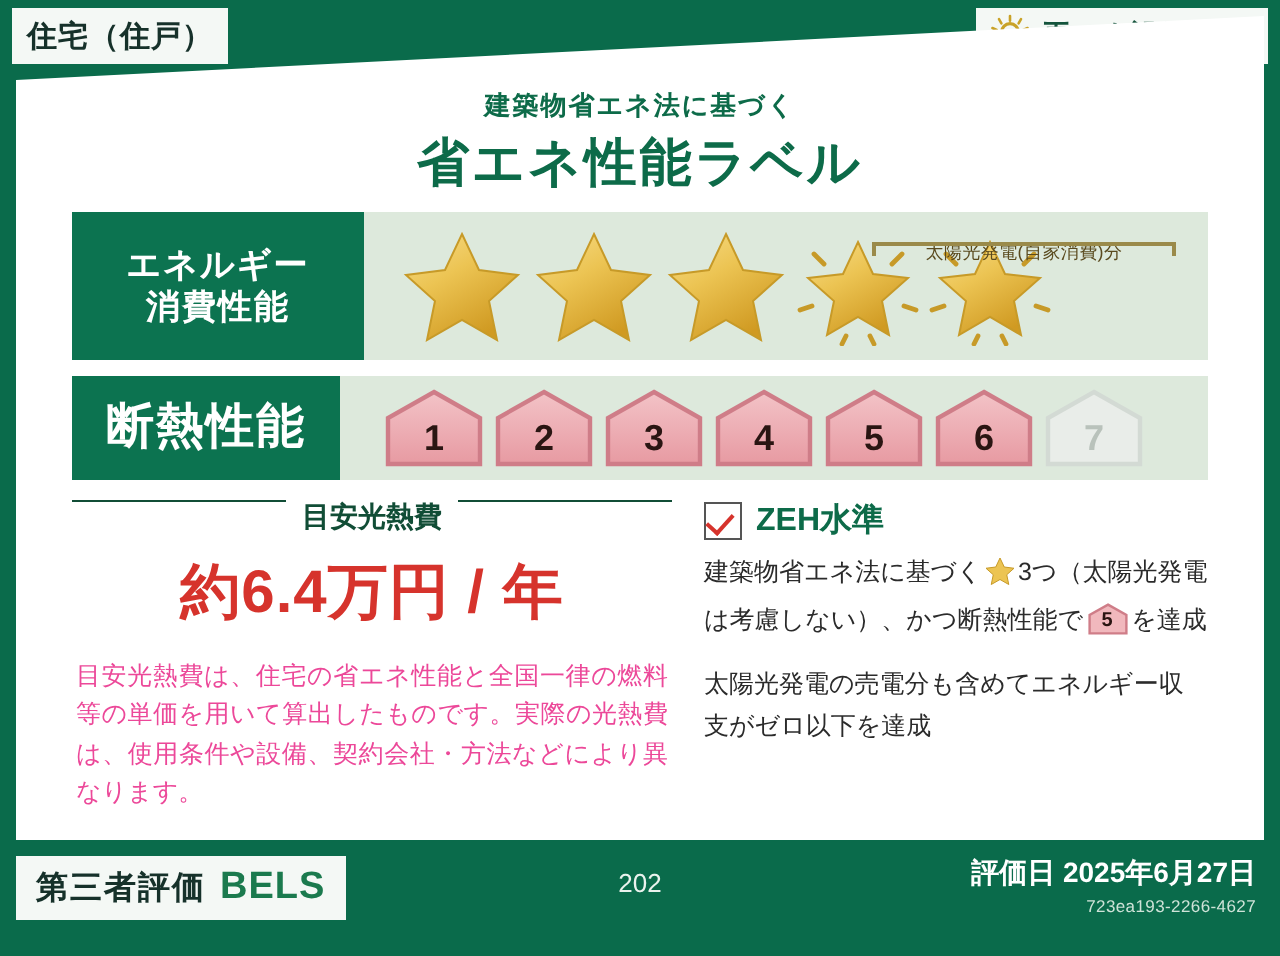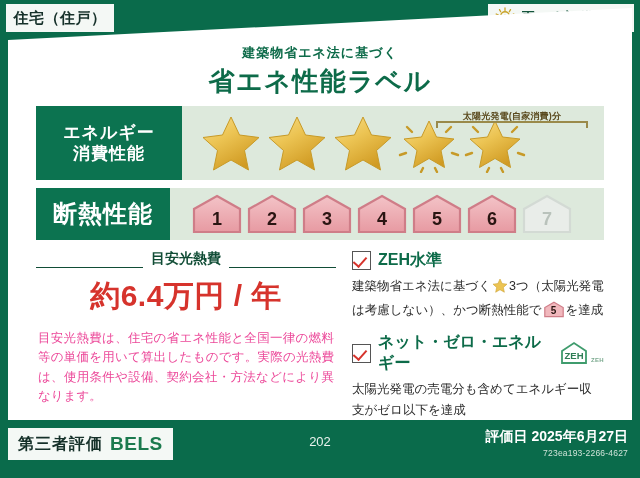--- a/index.html
+++ b/index.html
@@ -59,22 +59,22 @@
 
   
   #row-energy{top:84px;height:74px;}
   #row-energy .row-head{width:146px;}
   #stars{display:flex;align-items:center;gap:4px;padding-left:18px;}
   .star{position:relative;width:62px;height:60px;flex:0 0 auto;}
   .star svg{display:block;}
 
   
   #solar-note{
-    position:absolute;right:16px;top:4px;width:152px;text-align:center;
-    font-size:9px;font-weight:bold;color:#5a4a1e;letter-spacing:.2px;
+    position:absolute;right:16px;top:14px;width:152px;text-align:center;
+    font-size:9px;font-weight:normal;color:#5a4a1e;letter-spacing:.2px;
   }
   #solar-bracket{
     position:absolute;right:16px;top:15px;width:152px;height:7px;
     border:2px solid #9a8a4a;border-bottom:none;box-sizing:border-box;
   }
 
   
   #row-insul{top:166px;height:52px;}
   #row-insul .row-head{width:134px;font-size:24px;}
   #houses{display:flex;align-items:center;gap:5px;padding-left:22px;}
@@ -89,21 +89,21 @@
   }
   .house.off span{color:#b9c2bb;}
 
   
   #lower{position:absolute;left:14px;top:228px;width:568px;height:150px;display:flex;}
   #lower-left{width:300px;position:relative;}
   #lower-right{flex:1;position:relative;padding-left:16px;}
 
   
   #cost-head{
-    display:flex;align-items:flex-end;gap:8px;
+    display:flex;align-items:flex-start;gap:8px;
     font-size:14px;font-weight:bold;color:#114d36;justify-content:center;
   }
   #cost-head .rule{height:1px;background:#114d36;flex:1;}
   #cost-value{
     text-align:center;font-size:30px;font-weight:bold;color:#d6332c;
     margin-top:8px;letter-spacing:.5px;
   }
   #cost-note{
     margin-top:12px;font-size:12.5px;color:#ec4899;line-height:1.55;
     text-align:justify;padding:0 2px;
@@ -342,31 +342,20 @@
             <div class="zeh-desc">
               <span>建築物省エネ法に基づく</span><span class="inline-star"><svg width="16" height="15" viewBox="0 0 62 60">
                     <polygon points="31,4 39.5,22 59,24.5 44.5,37.5 48.5,57 31,47 13.5,57 17.5,37.5 3,24.5 22.5,22" fill="#ecc453" stroke="#c79a28" stroke-width="2"></polygon>
                   </svg></span><span>3つ（太陽光発電</span><br><span>は考慮しない）、かつ断熱性能で</span><span class="inline-house"><svg width="20" height="17" viewBox="0 0 50 40">
                     <polygon points="25,2 48,15 48,38 2,38 2,15" fill="#f1b8bd" stroke="#cf7d88" stroke-width="3"></polygon>
                   </svg><b>5</b></span><span>を達成</span>
             </div>
           </div>
 
           <div class="zeh-block">
-            <div class="zeh-title">
-              <span class="check"></span>
-              <span>ネット・ゼロ・エネルギー</span>
-              <span class="zeh-logo">
-                <svg width="30" height="24" viewBox="0 0 30 24">
-                  <path d="M3 10 L15 2 L27 10 L27 22 L3 22 Z" fill="#fff" stroke="#3f9c6d" stroke-width="1.8"></path>
-                  <text x="15" y="18" text-anchor="middle" font-size="9.5" font-weight="bold" fill="#2f7d55" font-family="Liberation Sans, sans-serif">ZEH</text>
-                </svg>
-                <span class="tiny">ZEH</span>
-              </span>
-            </div>
             <div class="zeh-desc">太陽光発電の売電分も含めてエネルギー収支がゼロ以下を達成</div>
           </div>
 
         </div>
       </div>
 
     </div>
   </div>
 
   <div id="footer">

